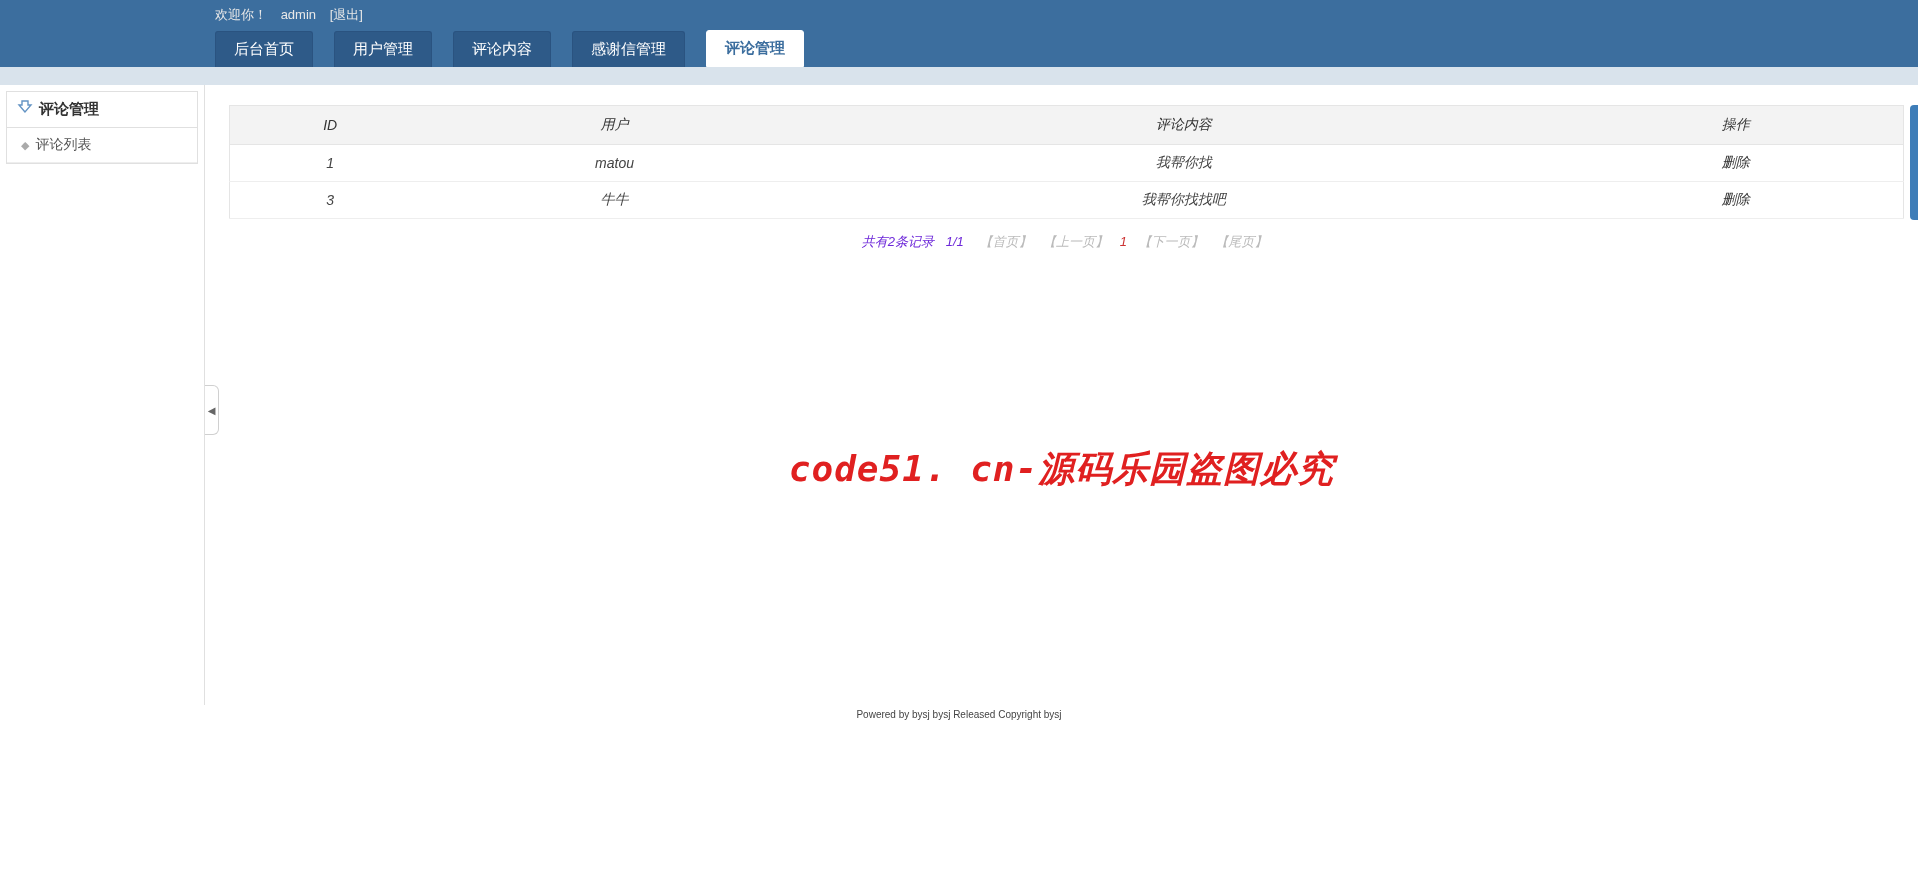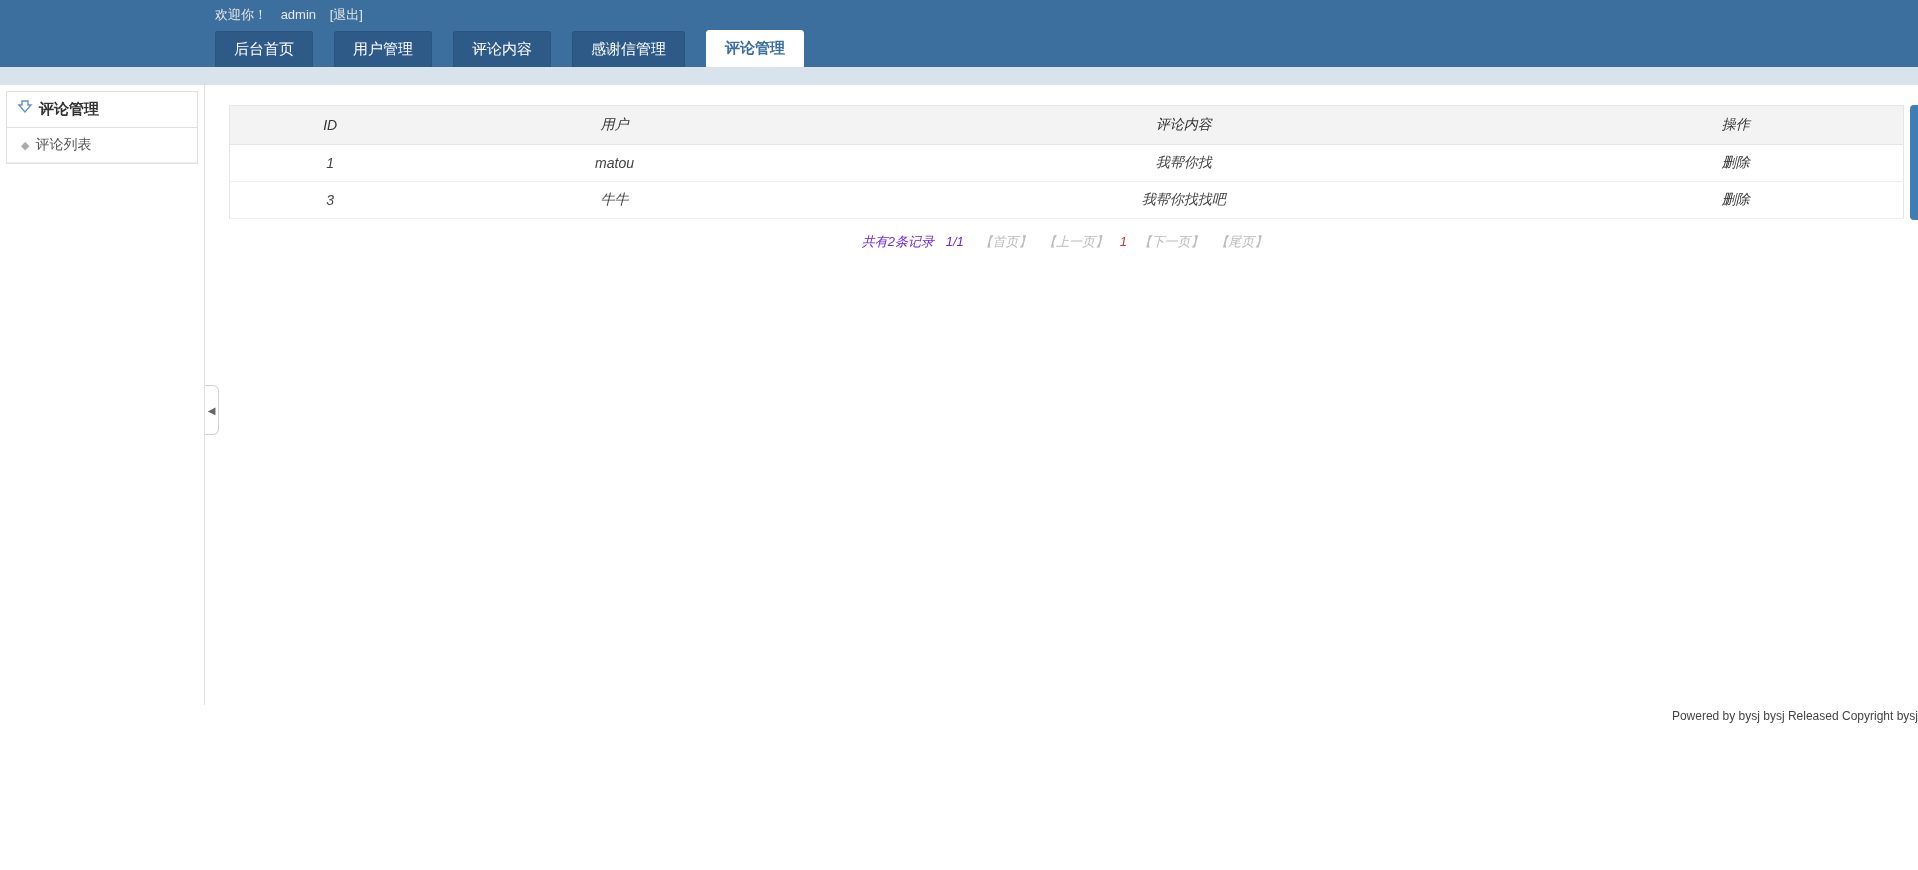--- a/index.html
+++ b/index.html
@@ -52,21 +52,21 @@
 .pagination .pg-disabled { color: #bbb; margin: 0 4px; }
 .pagination .pg-current { color: #c33; margin: 0 4px; }
 .pagination .pg-info { color: #6d28d9; margin-right: 8px; }
 
 .watermark {
   position: absolute; left: 50%; top: 360px; transform: translateX(-50%);
   color: #e02020; font-size: 36px; font-weight: bold; white-space: nowrap; letter-spacing: 1px;
   font-family: "SimSun", "Microsoft YaHei", monospace;
 }
 
-.footer { text-align: right; padding: 4px 0; color: #444; font-size: 12px; font-family: Verdana, sans-serif; }
+.footer { text-align: center; padding: 4px 0; color: #444; font-size: 10px; font-family: Verdana, sans-serif; }
 
 .right-scroll-indicator {
   position: fixed; right: 0; top: 105px; width: 8px; height: 115px;
   background: #3e7db8; border-radius: 4px 0 0 4px;
 }
 </style>
 </head>
 <body>
 
 <div class="header">
@@ -137,19 +137,20 @@
     <div class="pagination">
       <span class="pg-info">共有2条记录</span>
       <span class="pg-info">1/1</span>
       <span class="pg-disabled">【首页】</span>
       <span class="pg-disabled">【上一页】</span>
       <span class="pg-current">1</span>
       <span class="pg-disabled">【下一页】</span>
       <span class="pg-disabled">【尾页】</span>
     </div>
 
+    <div class="watermark">code51. cn-源码乐园盗图必究</div>
   </div>
 
 </div>
 
 <div class="footer">Powered by bysj bysj Released  Copyright bysj</div>
 
 <div class="right-scroll-indicator"></div>
 
 </body></html>

